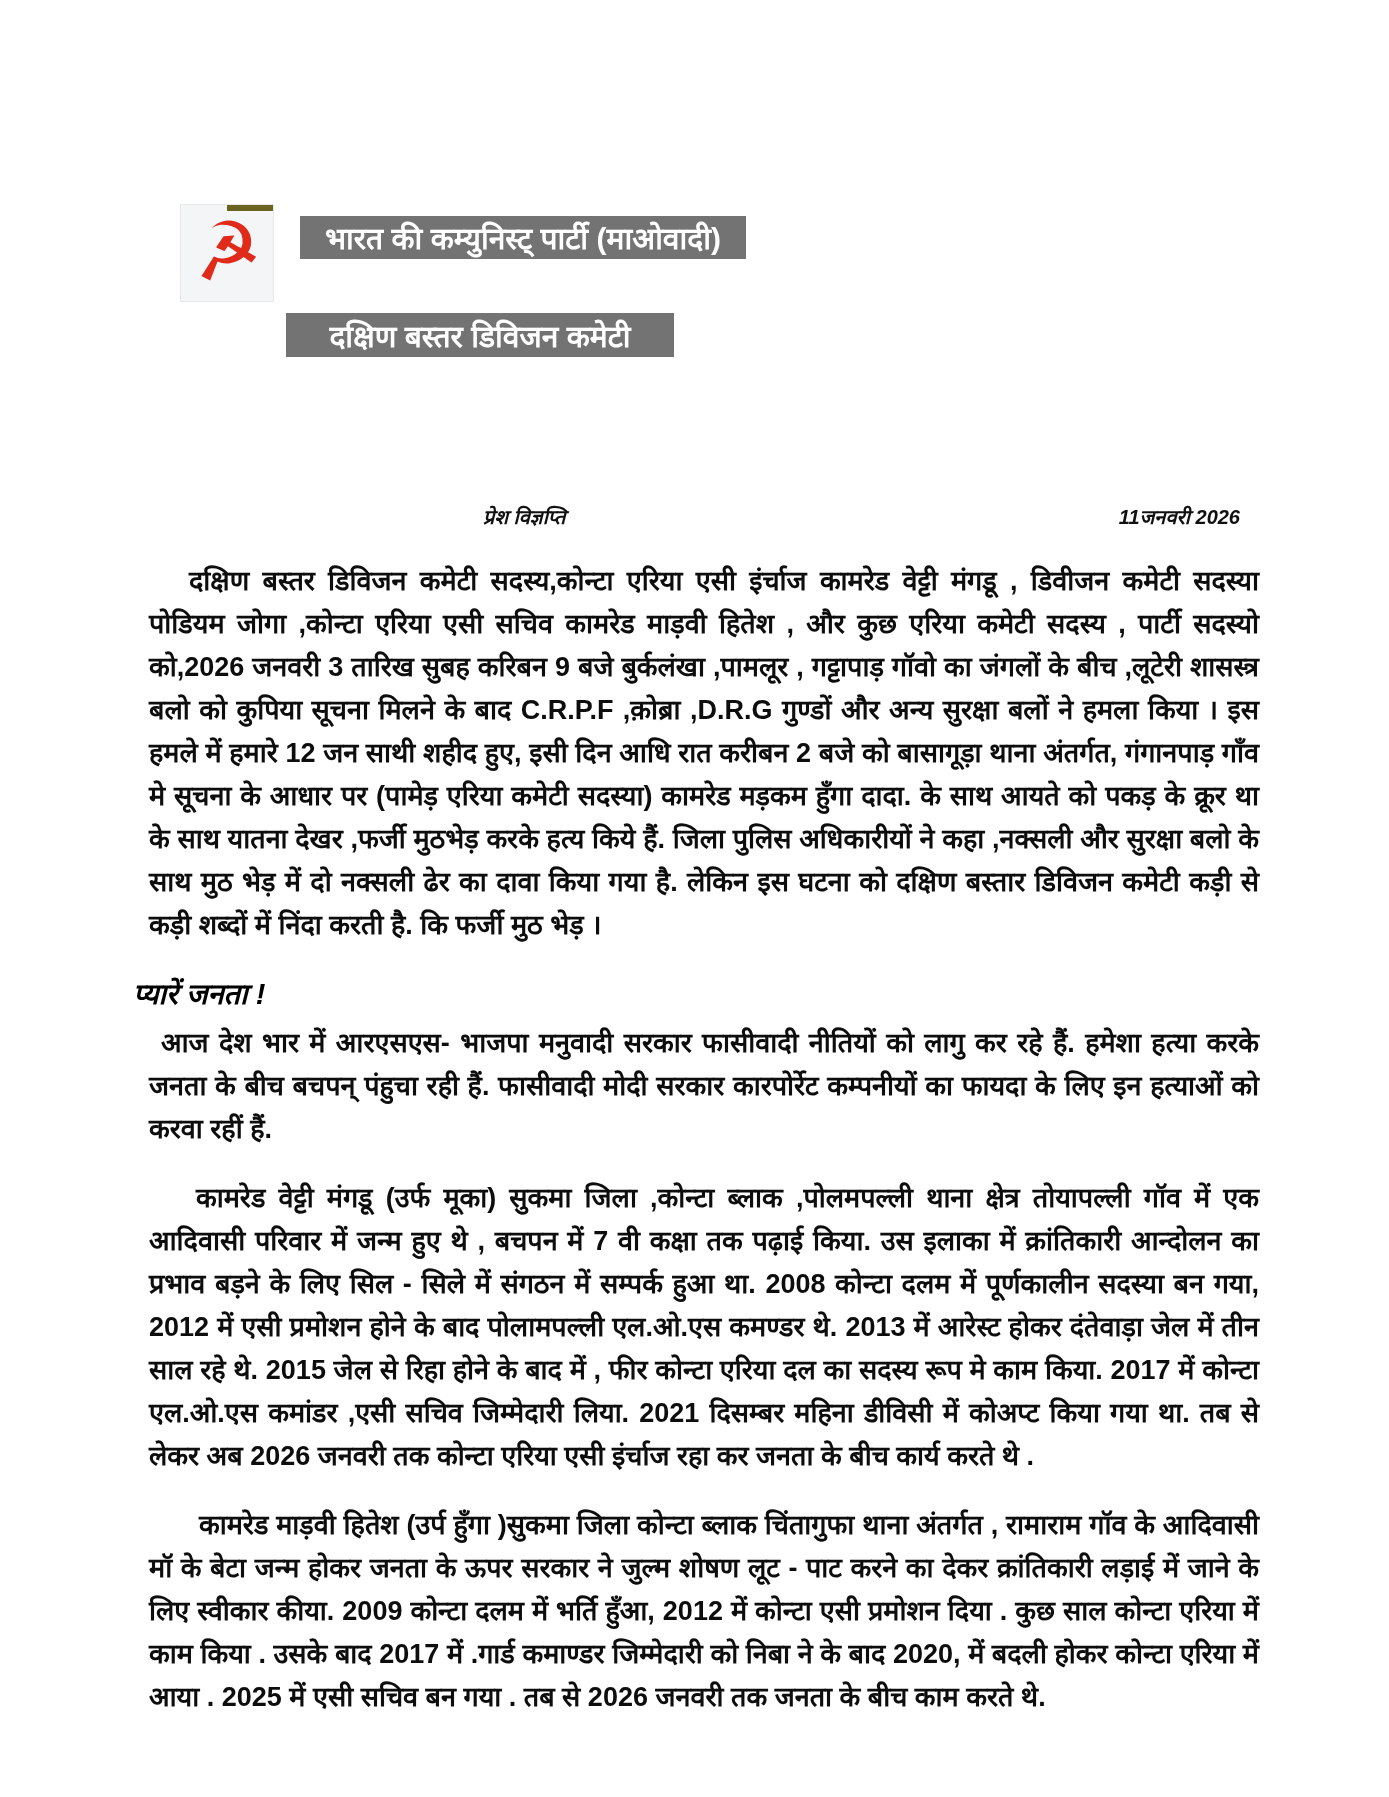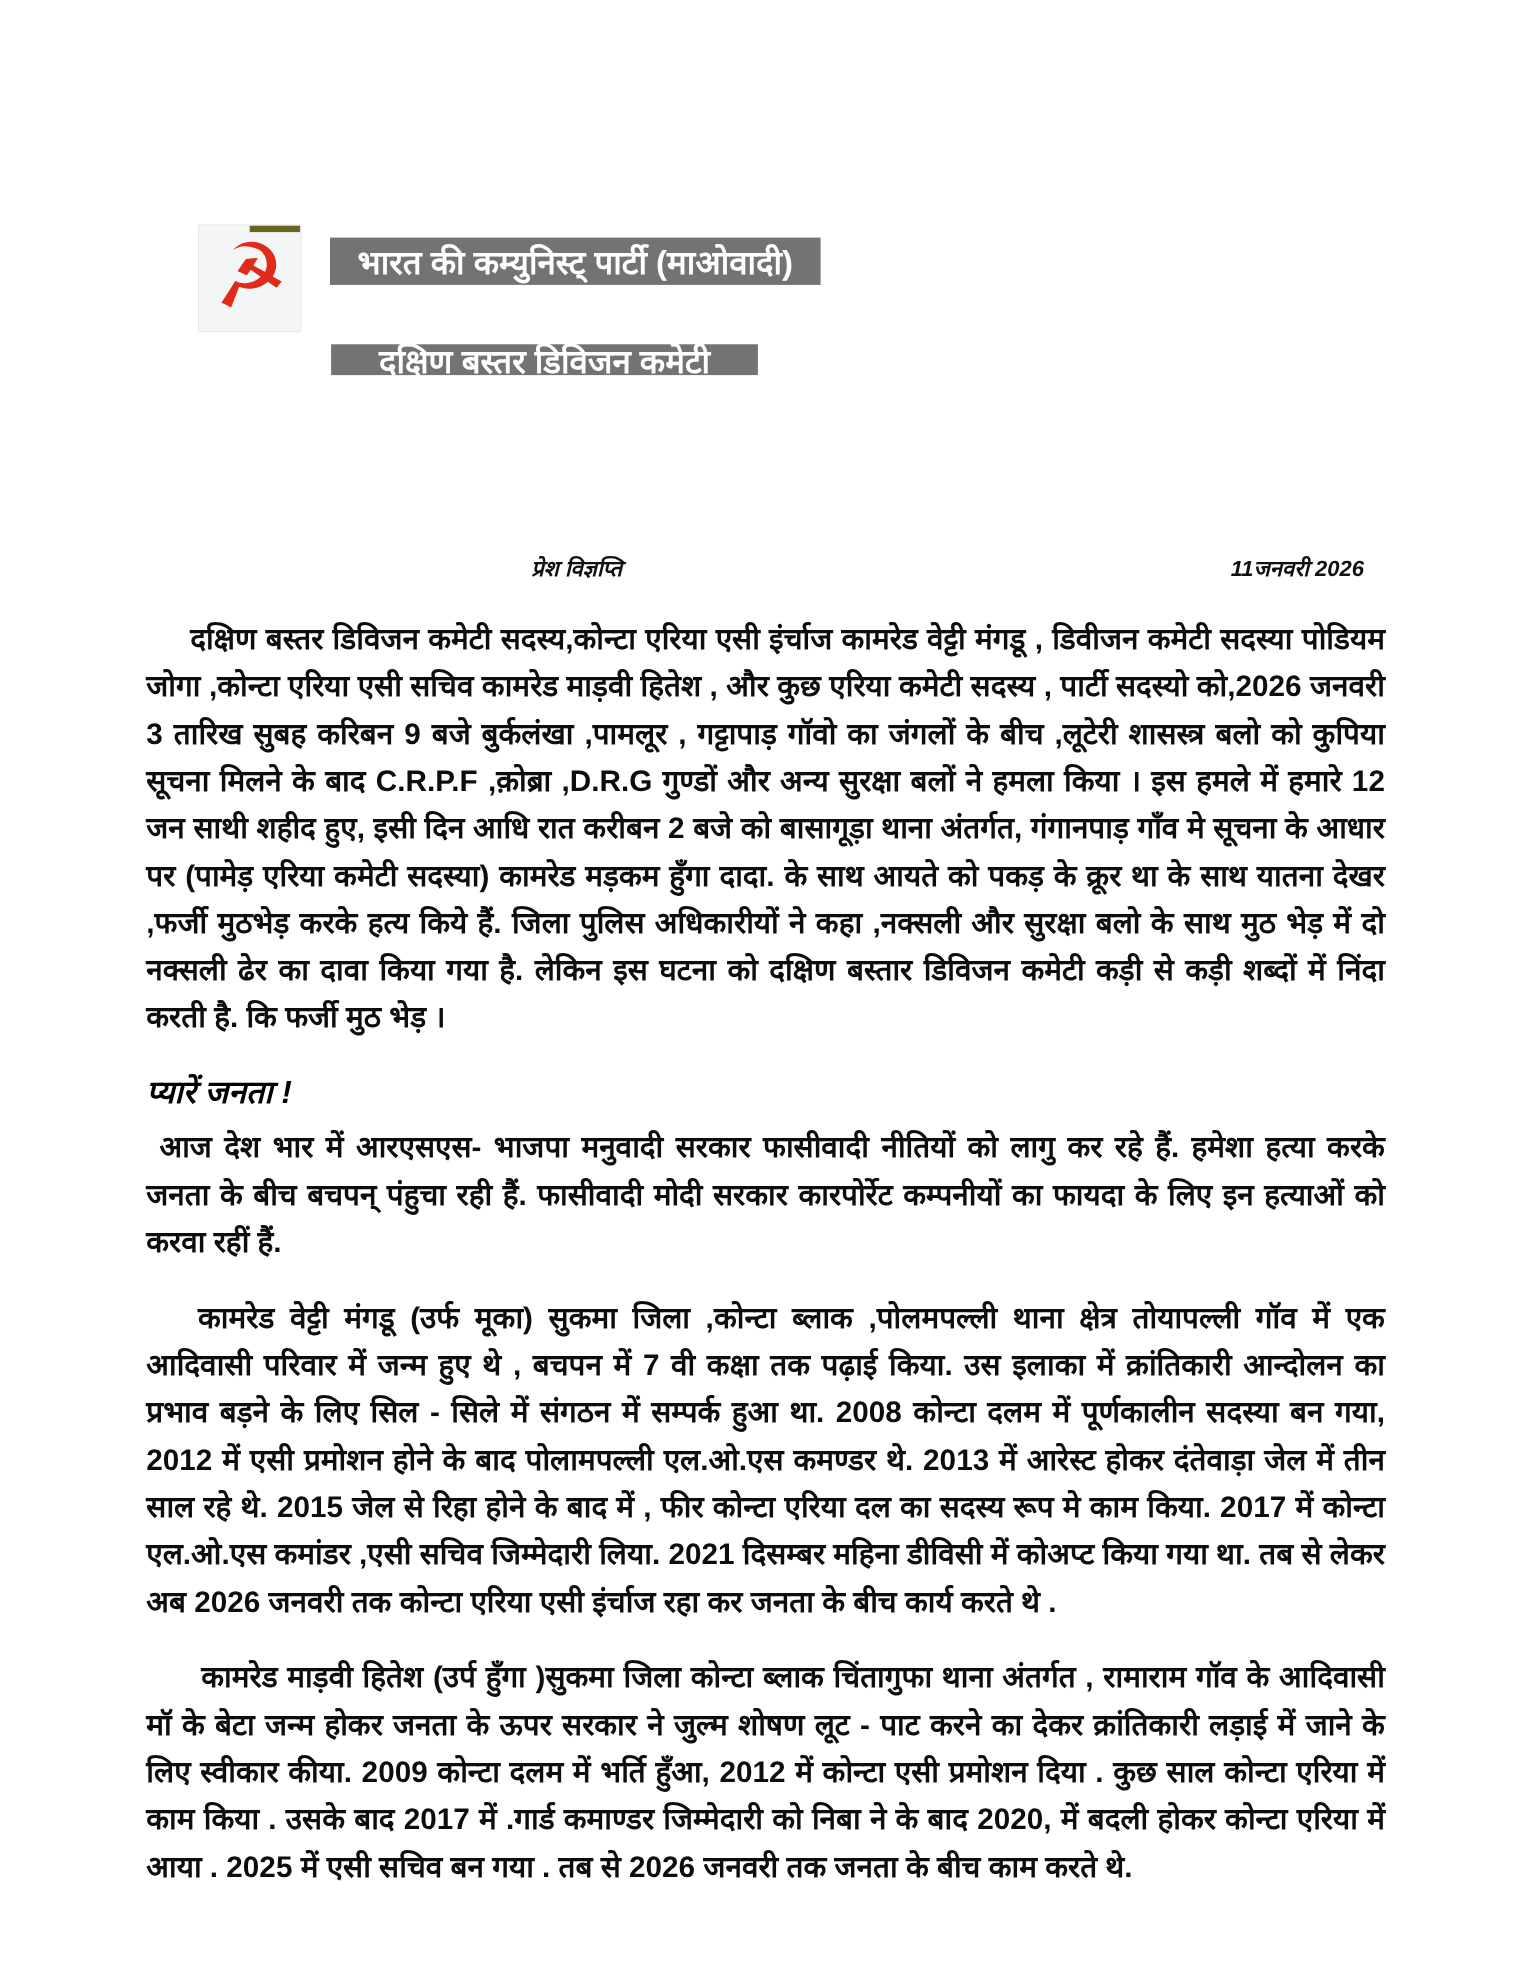--- a/index.html
+++ b/index.html
@@ -56,24 +56,24 @@
     justify-content: center;
     white-space: nowrap;
   }
   .banner1 {
     left: 300px;
     top: 216px;
     width: 446px;
     height: 43px;
   }
   .banner2 {
-    left: 301px;
+    left: 286px;
     top: 313px;
     width: 388px;
-    height: 28px;
+    height: 44px;
   }
   
   .meta-row {
     position: absolute;
     left: 133px;
     top: 503px;
     width: 1125px;
     display: flex;
     justify-content: space-between;
     font-weight: 700;
@@ -89,21 +89,21 @@
     left: 133px;
     top: 560px;
     width: 1126px;
     color: #0d0d0d;
     font-weight: 700;
     font-size: 27px;
     line-height: 43px;
     text-align: justify;
   }
   .content p {
-    margin: 0 0 26px 0;
+    margin: 0 0 26px 16px;
   }
   .p1 { text-indent: 40px; }
   .p2 { text-indent: 72px; margin-bottom: 18px !important; }
   .p3 { text-indent: 12px; }
   .p4 { text-indent: 47px; }
   .p5 { text-indent: 50px; }
   .salutation {
     color: #000000;
     font-weight: 700;
     font-style: italic;

